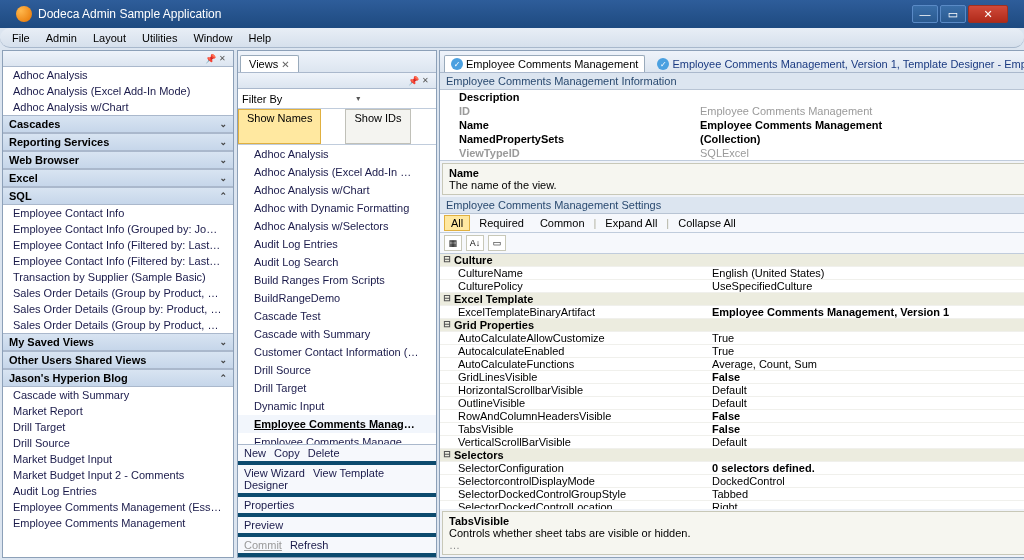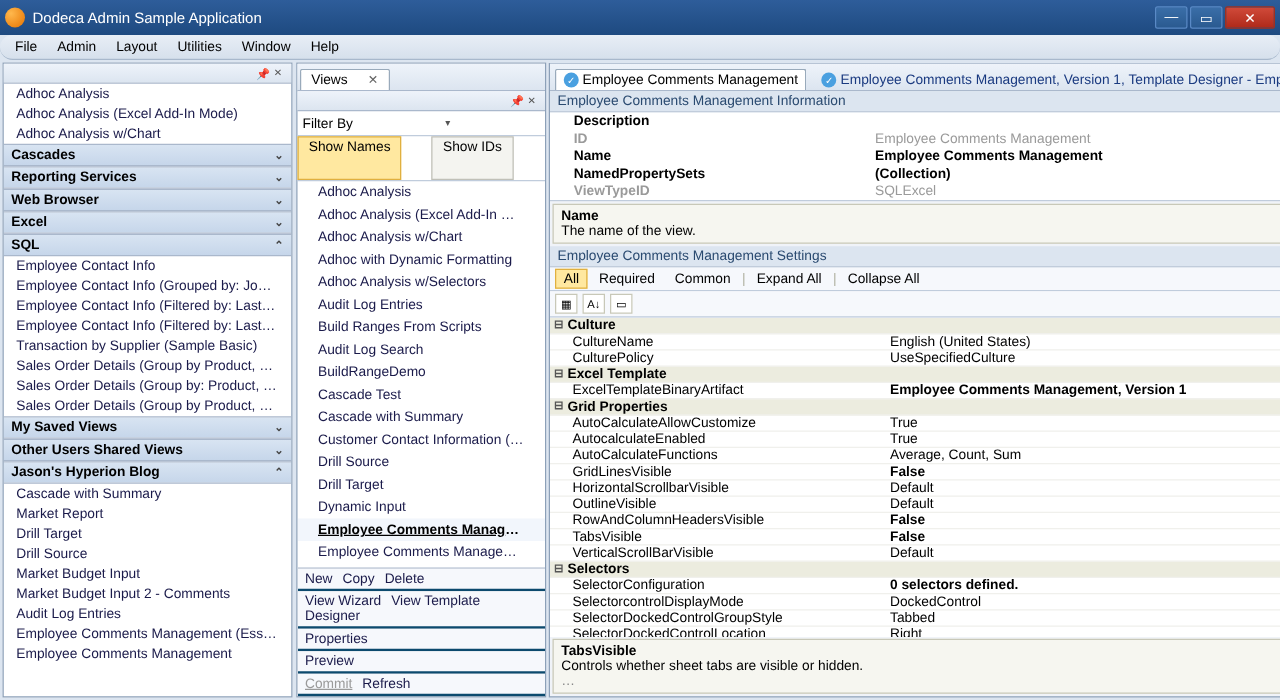--- a/index.html
+++ b/index.html
@@ -1,18 +1,18 @@
 <!DOCTYPE html>
 <html><head>
 <meta charset="utf-8">
 <style>
 * { margin: 0; padding: 0; box-sizing: border-box; font-family: "Segoe UI", Tahoma, sans-serif; font-size: 11px; }
 body { width: 1024px; height: 560px; background: #dce5f0; overflow: hidden; }
 
-.titlebar { height: 28px; background: linear-gradient(#2e5d9a,#1e4a80); display: flex; align-items: center; padding: 0 4px; color: #fff; }
+.titlebar { height: 28px; background: linear-gradient(#2e5d9a,#1e4a80); display: flex; align-items: center; padding: 0 16px; color: #fff; }
 .titlebar .icon { width: 16px; height: 16px; background: radial-gradient(circle at 30% 30%, #ffb84d, #e67300); border-radius: 50%; margin-right: 6px; }
 .titlebar .title { flex: 1; font-size: 12px; }
 .titlebar .winbtn { width: 26px; height: 18px; margin-left: 2px; border: 1px solid #5a8ac6; border-radius: 2px; display: flex; align-items: center; justify-content: center; color: #fff; background: linear-gradient(#3a6ea8,#2a5a90); cursor: pointer; }
 .titlebar .winbtn.close { width: 40px; background: linear-gradient(#d04a3a,#b02a1a); border-color: #a03020; }
 
 .menubar { height: 20px; background: linear-gradient(#e8eef6,#d6e0ec); border-bottom: 1px solid #a8b8cc; display: flex; align-items: center; padding: 0 4px; border-radius: 10px; }
 .menubar span { padding: 0 8px; cursor: pointer; }
 
 .workspace { display: flex; height: 512px; }
 
@@ -20,33 +20,33 @@
 .panel-hdr-row { height: 16px; background: linear-gradient(#eef3fa,#dce5f0); border-bottom: 1px solid #aab8cc; display: flex; justify-content: flex-end; align-items: center; padding: 0 4px; gap: 4px; }
 .pin { width: 10px; height: 10px; font-size: 9px; color: #555; cursor: pointer; }
 .expander { width: 10px; height: 10px; font-size: 8px; color: #555; cursor: pointer; }
 
 .cat-hdr { background: linear-gradient(#d8e4f2,#c6d6ea); border-top: 1px solid #aab8cc; border-bottom: 1px solid #aab8cc; padding: 2px 6px; font-weight: bold; display: flex; justify-content: space-between; align-items: center; cursor: pointer; }
 .cat-hdr .chev { font-size: 9px; color: #444; margin-left: 6px; }
 .tree-item { padding: 2px 10px; cursor: pointer; white-space: nowrap; overflow: hidden; text-overflow: ellipsis; color: #1a1a4a; }
 
 .center-col { width: 200px; border: 1px solid #8ca0b8; background: #fff; display: flex; flex-direction: column; margin: 2px 1px; }
 .tab-row { height: 22px; background: linear-gradient(#eef3fa,#dce5f0); border-bottom: 1px solid #aab8cc; display: flex; align-items: flex-end; padding-left: 2px; }
-.tab { padding: 2px 8px; border: 1px solid #9ab; border-bottom: 0; background: #fff; border-radius: 2px 2px 0 0; margin-right: 2px; display: flex; align-items: center; gap: 16px; cursor: pointer; }
+.tab { padding: 2px 8px; border: 1px solid #9ab; border-bottom: 0; background: #fff; border-radius: 2px 2px 0 0; margin-right: 2px; display: flex; align-items: center; gap: 3px; cursor: pointer; }
 .tab .x { font-size: 10px; color: #666; }
 .filter-row { height: 20px; display: flex; align-items: center; padding: 0 4px; border-bottom: 1px solid #c0ccdc; }
 .filter-row .chev { font-size: 8px; color: #555; margin-right: auto; padding-left: 2px; }
 .btn-row { height: 36px; display: flex; border-bottom: 1px solid #c0ccdc; gap: 24px; }
 .btn-row .btn { padding: 2px 8px; border: 1px solid #d0a030; cursor: pointer; }
 .btn-row .btn.active { background: #ffe8a0; border-color: #e0b040; }
 .btn-row .btn.inactive { background: #f4f4f0; border-color: #c0c0b8; }
 .center-list { flex: 1; overflow-y: auto; }
 .center-list .item { padding: 3px 16px; cursor: pointer; white-space: nowrap; overflow: hidden; text-overflow: ellipsis; color: #1a1a4a; }
 .center-list .item.selected { text-decoration: underline; font-weight: bold; background: #f2f6fc; color: #000; }
 .bottom-cmds { border-top: 1px solid #aab8cc; }
-.cmd-row { padding: 2px 6px; border-bottom: 2px solid #0c4a6e; background: #f6f8fc; }
+.cmd-row { padding: 2px 6px; border-bottom: 4px solid #0c4a6e; background: #f6f8fc; }
 .cmd-row span { margin-right: 8px; cursor: pointer; color: #1a1a4a; }
 .cmd-row span.disabled { color: #9a9a9a; text-decoration: underline; }
 
 .right-col { flex: 1; display: flex; flex-direction: column; margin: 2px 2px 2px 1px; border: 1px solid #8ca0b8; background: #f0f3f8; }
 .right-tabrow { height: 22px; display: flex; align-items: flex-end; background: linear-gradient(#eef3fa,#dce5f0); border-bottom: 1px solid #aab8cc; padding-left: 4px; gap: 6px; overflow: hidden; white-space: nowrap; }
 .right-tabrow .rtab { display: flex; align-items: center; gap: 3px; padding: 2px 6px; cursor: pointer; color: #1a3a80; border-radius: 2px 2px 0 0; }
 .right-tabrow .rtab.active { background: #fff; border: 1px solid #9ab; border-bottom: 0; color: #000; }
 .check { width: 12px; height: 12px; border-radius: 50%; background: #4aa0e0; display: inline-flex; align-items: center; justify-content: center; color: #fff; font-size: 8px; }
 .right-tabrow .spacer { flex: 1; }
 
@@ -178,22 +178,22 @@
       <div class="btn active">Show Names</div>
       <div class="btn inactive">Show IDs</div>
     </div>
     <div class="center-list" id="center-list">
         <div class="item">Adhoc Analysis</div>
         <div class="item">Adhoc Analysis (Excel Add-In Mode)</div>
         <div class="item">Adhoc Analysis w/Chart</div>
         <div class="item">Adhoc with Dynamic Formatting</div>
         <div class="item">Adhoc Analysis w/Selectors</div>
         <div class="item">Audit Log Entries</div>
+        <div class="item">Audit Log Search</div>
         <div class="item">Build Ranges From Scripts</div>
-        <div class="item">Audit Log Search</div>
         <div class="item">BuildRangeDemo</div>
         <div class="item">Cascade Test</div>
         <div class="item">Cascade with Summary</div>
         <div class="item">Customer Contact Information (Advent…</div>
         <div class="item">Drill Source</div>
         <div class="item">Drill Target</div>
         <div class="item">Dynamic Input</div>
         <div class="item selected">Employee Comments Management</div>
         <div class="item">Employee Comments Management (Es…</div>
         <div class="item">Employee Contact Info</div>

